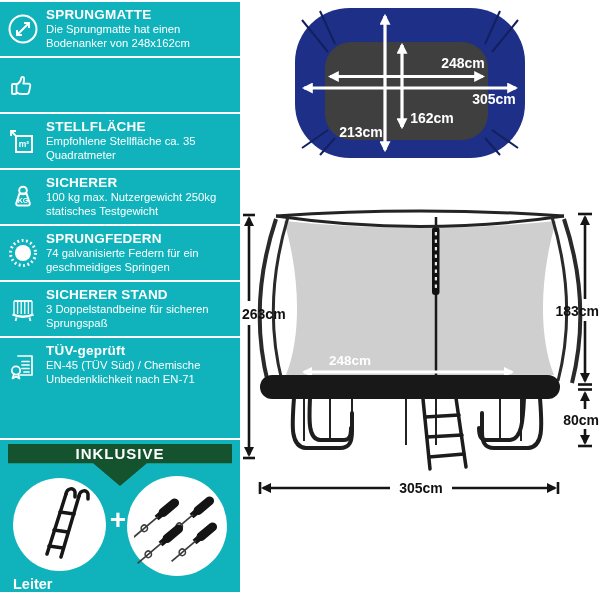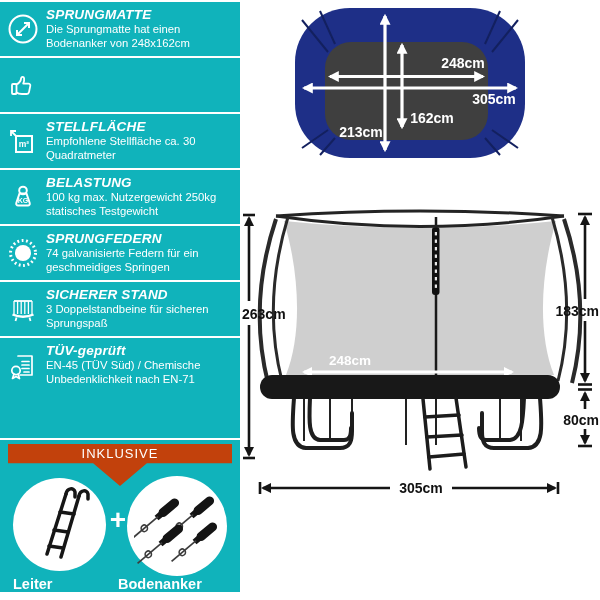--- a/index.html
+++ b/index.html
@@ -5,28 +5,28 @@
   html,body{margin:0;padding:0;}
   body{width:600px;height:600px;background:#fff;font-family:"Liberation Sans",sans-serif;position:relative;overflow:hidden;}
   .stage{position:absolute;left:0;top:0;width:600px;height:600px;}
 
   
   .info-panel{position:absolute;left:0;top:0;width:240px;height:592px;background:#10b3bb;color:#fff;}
   .info-header{height:44px;display:flex;align-items:center;padding-left:46px;font-weight:bold;font-size:15.5px;letter-spacing:.6px;}
   .info-row{display:flex;align-items:center;height:56px;border-top:2px solid #fff;box-sizing:border-box;padding:2px 2px 2px 5px;gap:5px;}
   .info-icon{flex:0 0 36px;width:36px;display:flex;align-items:flex-start;justify-content:center;}
   .info-text{flex:1;min-width:0;}
-  .info-title{font-size:13.5px;font-weight:bold;line-height:1.2;letter-spacing:.2px;font-style:italic;}
+  .info-title{font-size:13.5px;font-weight:bold;line-height:1.2;letter-spacing:.2px;}
   .info-desc{font-size:11.3px;line-height:1.22;}
 
   
   .inklusive{position:absolute;left:0;top:438px;width:240px;height:154px;border-top:2px solid #fff;box-sizing:border-box;}
-  .incl-banner{position:absolute;left:8px;right:8px;top:4px;height:42px;background:#c2410c;
+  .incl-banner{position:absolute;left:8px;right:8px;top:4px;height:42px;background:#14532d;
     clip-path:polygon(0 0,100% 0,100% 46%,62% 46%,50% 100%,38% 46%,0 46%);
-    display:flex;justify-content:center;font-weight:normal;font-size:13px;letter-spacing:1px;line-height:20px;}
+    display:flex;justify-content:center;font-weight:bold;font-size:15px;letter-spacing:1px;line-height:20px;}
   .incl-circle{position:absolute;background:#fff;border-radius:50%;display:flex;align-items:center;justify-content:center;}
   .incl-circle.left{left:13px;top:38px;width:93px;height:93px;}
   .incl-circle.right{left:127px;top:36px;width:100px;height:100px;}
   .incl-plus{position:absolute;left:103px;top:64px;width:30px;text-align:center;font-size:28px;font-weight:bold;color:#fff;}
   .incl-label{position:absolute;top:136px;font-weight:bold;font-size:14.5px;text-align:left;}
   .incl-label.leiter{left:13px;width:93px;}
   .incl-label.bodenanker{left:118px;width:118px;}
 
   
   .topview-svg{position:absolute;left:260px;top:0;}
@@ -68,34 +68,34 @@
       <span class="info-icon">
         <svg width="34" height="34" viewBox="0 0 34 34" fill="none" stroke="#fff">
           <rect x="10" y="12" width="16" height="16" stroke-width="2"></rect>
           <line x1="5.5" y1="7.5" x2="11" y2="13" stroke-width="1.8"></line>
           <path d="M5 12 V7 H10" stroke-width="1.8"></path>
           <text x="18" y="23" fill="#fff" stroke="none" font-size="8.5" font-weight="bold" text-anchor="middle">m²</text>
         </svg>
       </span>
       <span class="info-text">
         <div class="info-title">STELLFLÄCHE</div>
-        <div class="info-desc">Empfohlene Stellfläche ca. 30 Quadratmeter</div>
+        <div class="info-desc">Empfohlene Stellfläche ca. 35 Quadratmeter</div>
       </span>
     </div>
 
     <div class="info-row">
       <span class="info-icon">
         <svg width="34" height="34" viewBox="0 0 34 34" fill="none" stroke="#fff" stroke-width="2" stroke-linejoin="round">
           <circle cx="17" cy="10.5" r="3.8"></circle>
           <path d="M13.5 13.5 h7 l3.2 9.5 c0.4 1.3 -0.4 2.5 -1.8 2.5 h-9.8 c-1.4 0 -2.2 -1.2 -1.8 -2.5 z"></path>
           <text x="17" y="23" font-size="7" font-weight="bold" fill="#fff" stroke="none" text-anchor="middle">KG</text>
         </svg>
       </span>
       <span class="info-text">
-        <div class="info-title">BELASTUNG</div>
+        <div class="info-title">SICHERER</div>
         <div class="info-desc">100 kg max. Nutzergewicht 250kg statisches Testgewicht</div>
       </span>
     </div>
 
     <div class="info-row">
       <span class="info-icon">
         <svg width="34" height="34" viewBox="0 0 34 34">
           <circle cx="17" cy="17" r="8" fill="#fff"></circle>
           <circle cx="17" cy="17" r="12.5" fill="none" stroke="#fff" stroke-width="3" stroke-dasharray="1.8 2.6"></circle>
         </svg>
@@ -188,21 +188,20 @@
               <rect x="0" y="-4.5" width="24" height="9" rx="4.5" fill="#141414"></rect>
               <rect x="22" y="-3" width="6" height="6" fill="#141414"></rect>
               <line x1="26" y1="0" x2="58" y2="0" stroke="#3c3c3c" stroke-width="1.7"></line>
               <circle cx="44" cy="0" r="3.2" fill="none" stroke="#3c3c3c" stroke-width="1.5"></circle>
             </g>
           </svg>
         </span>
       </div>
 
       <span class="incl-label leiter">Leiter</span>
-      <span class="incl-label bodenanker">Bodenanker</span>
     </div>
   </div>
 
   <svg class="topview-svg" width="330" height="175" viewBox="0 0 330 175">
     <defs>
       <marker id="wa" viewBox="0 0 10 10" markerWidth="11" markerHeight="11" refX="8" refY="5" orient="auto-start-reverse" markerUnits="userSpaceOnUse">
         <path d="M0 0 L10 5 L0 10 Z" fill="#fff"></path>
       </marker>
     </defs>
 

